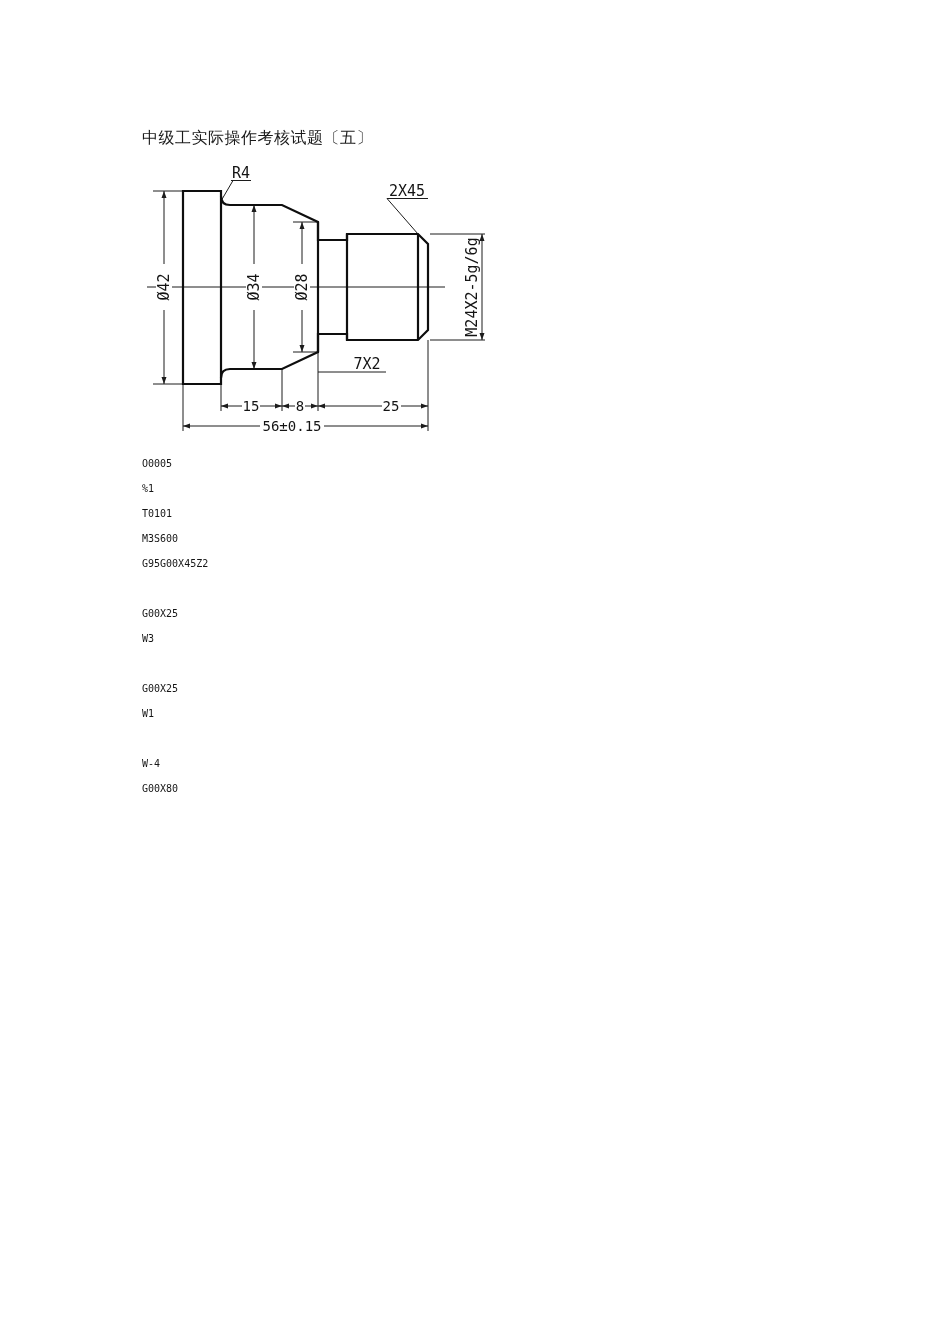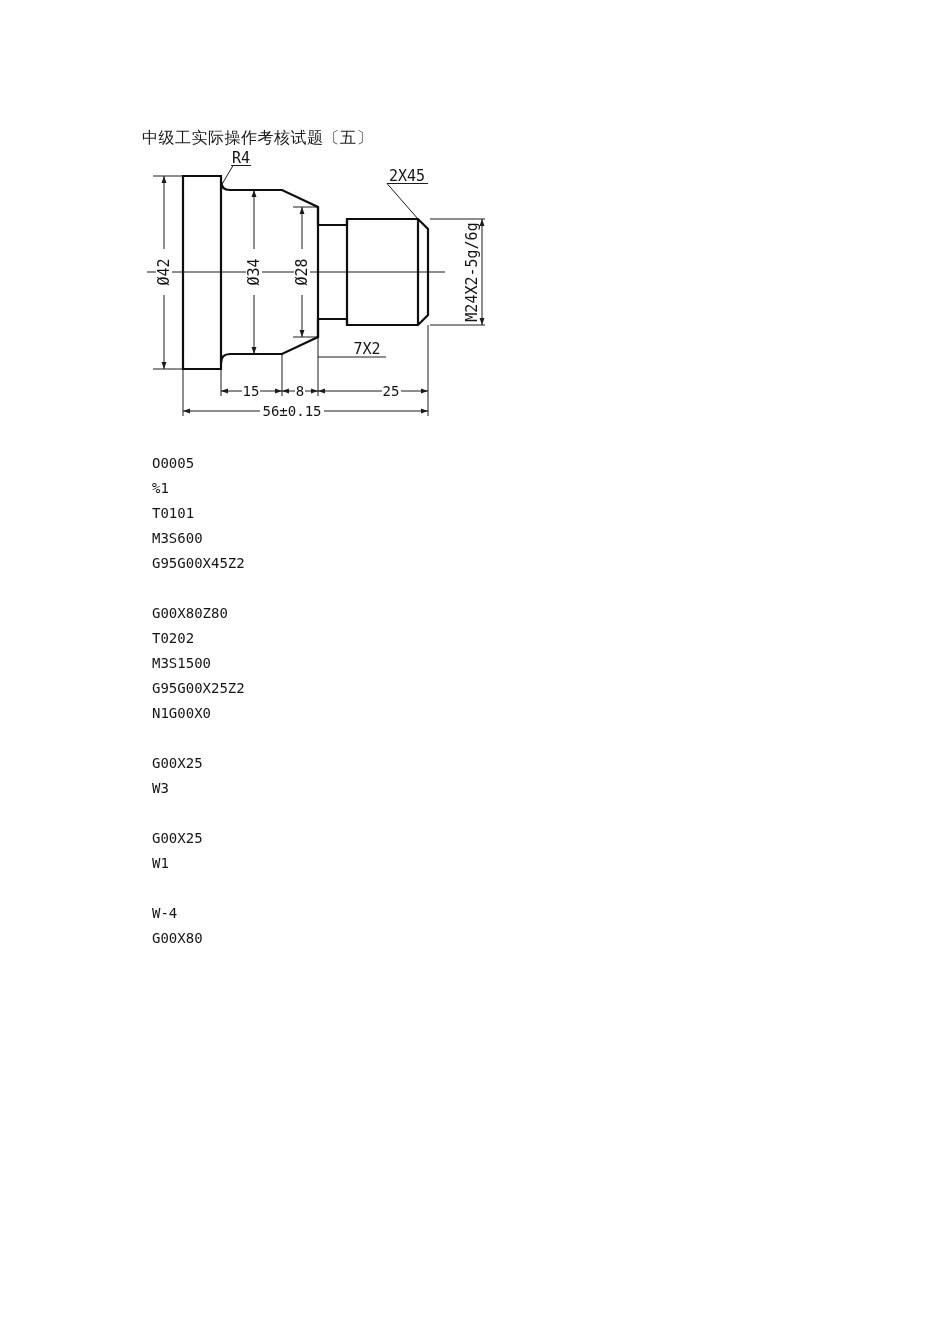--- a/index.html
+++ b/index.html
@@ -5,36 +5,36 @@
   html,body{margin:0;padding:0;}
   body{
     width:950px;height:1344px;background:#ffffff;position:relative;
     font-family:"Liberation Sans",sans-serif;color:#111;
   }
   .doc-title{
     position:absolute;left:142px;top:128px;
     font-family:"Liberation Serif",serif;
     font-size:16px;letter-spacing:0.5px;color:#1a1a1a;white-space:nowrap;text-align:center;
   }
-  .drawing-wrap{position:absolute;left:145px;top:150px;width:345px;height:285px;}
+  .drawing-wrap{position:absolute;left:145px;top:165px;width:345px;height:285px;}
   svg text{
     font-family:"DejaVu Sans Mono","Liberation Mono",monospace;
     fill:#141414;
   }
   .dimtext{font-size:14px;}
   .diatext{font-size:15px;}
   .callout{font-size:15px;}
   .thin{stroke:#1c1c1c;stroke-width:1;fill:none;}
   .thick{stroke:#0e0e0e;stroke-width:2.2;fill:none;stroke-linejoin:miter;}
   .arrow{fill:#1c1c1c;stroke:none;}
   .txtbg{fill:#ffffff;stroke:none;}
   .gcode{
-    position:absolute;left:152px;top:451px;
+    position:absolute;left:142px;top:451px;
     font-family:"DejaVu Sans Mono","Liberation Mono",monospace;
-    font-size:14px;line-height:25px;color:#151515;
+    font-size:10px;line-height:25px;color:#151515;
   }
   .gcode-block{margin:0 0 25px 0;}
   .gcode-line{height:25px;white-space:pre;}
 </style>
 </head>
 <body>
 
 <div class="doc-title">中级工实际操作考核试题〔五〕</div>
 
 <div class="drawing-wrap">
@@ -132,27 +132,20 @@
 
 <div class="gcode">
     <div class="gcode-block">
       <div class="gcode-line">O0005</div>
       <div class="gcode-line">%1</div>
       <div class="gcode-line">T0101</div>
       <div class="gcode-line">M3S600</div>
       <div class="gcode-line">G95G00X45Z2</div>
     </div>
     <div class="gcode-block">
-      <div class="gcode-line">G00X80Z80</div>
-      <div class="gcode-line">T0202</div>
-      <div class="gcode-line">M3S1500</div>
-      <div class="gcode-line">G95G00X25Z2</div>
-      <div class="gcode-line">N1G00X0</div>
-    </div>
-    <div class="gcode-block">
       <div class="gcode-line">G00X25</div>
       <div class="gcode-line">W3</div>
     </div>
     <div class="gcode-block">
       <div class="gcode-line">G00X25</div>
       <div class="gcode-line">W1</div>
     </div>
     <div class="gcode-block">
       <div class="gcode-line">W-4</div>
       <div class="gcode-line">G00X80</div>

